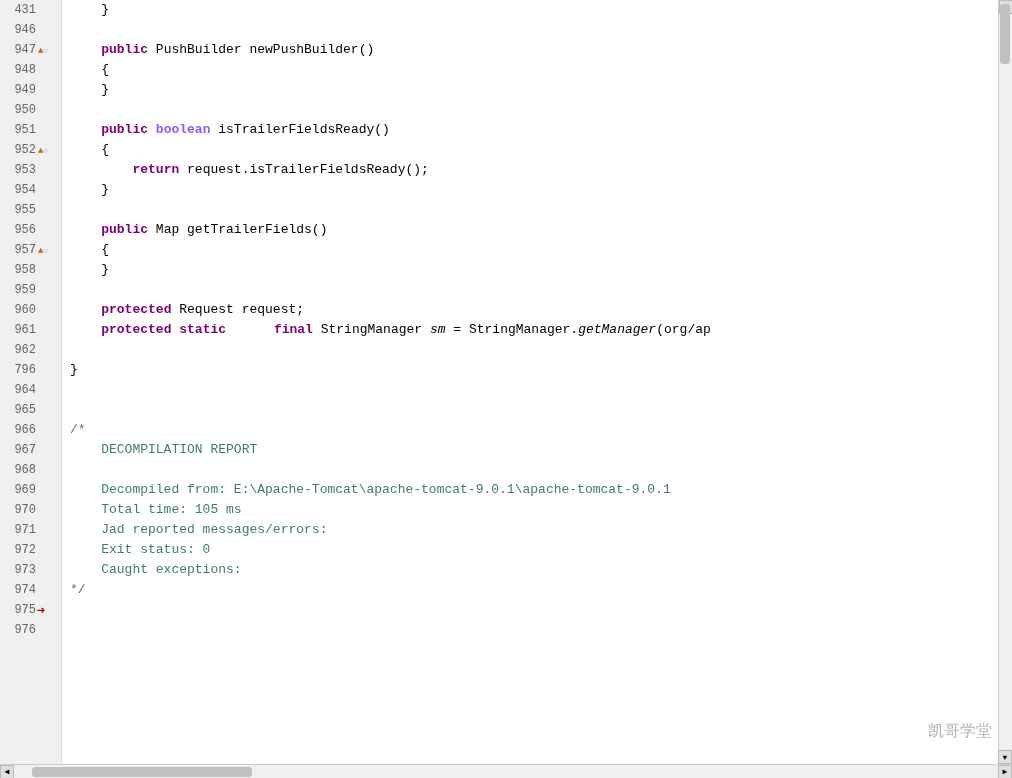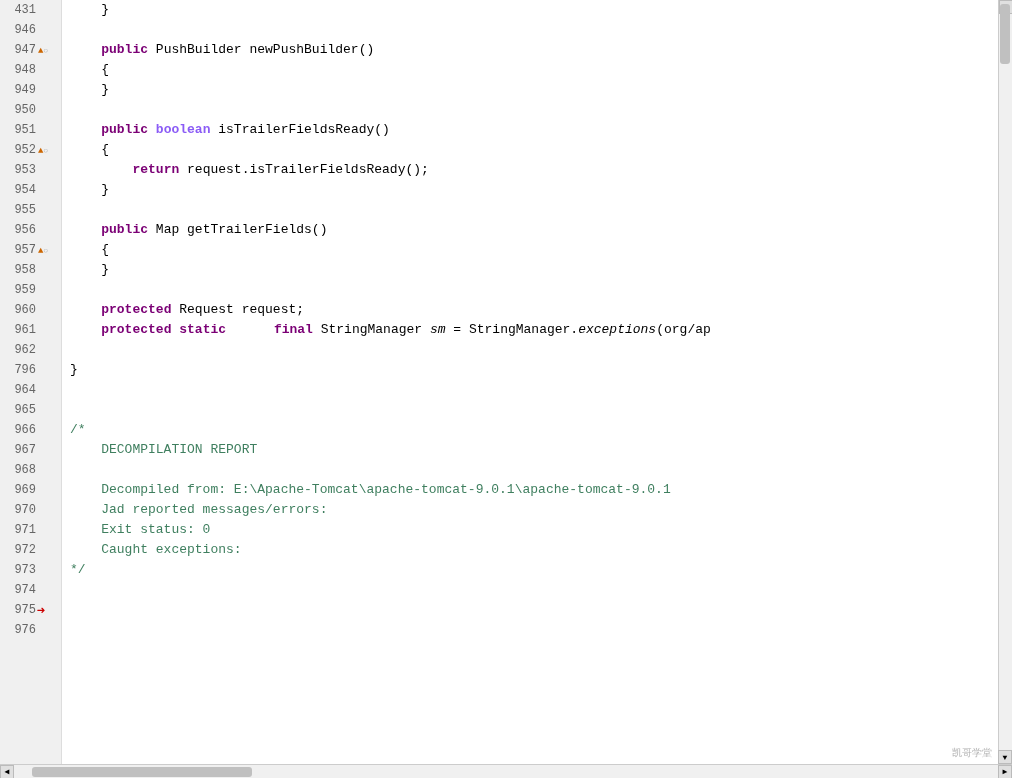--- a/index.html
+++ b/index.html
@@ -149,24 +149,24 @@
       top: 2px;
       left: 4px;
       width: 220px;
       height: 10px;
       background: #c0c0c0;
       border-radius: 3px;
     }
 
     .watermark {
       position: absolute;
-      bottom: 18px;
+      bottom: 36px;
       right: 20px;
       color: rgba(100, 100, 100, 0.5);
-      font-size: 10px;
+      font-size: 16px;
       font-family: 'Courier New', Courier, monospace;
       pointer-events: none;
     }
   </style>
 </head>
 <body>
 
 <div class="editor-container">
   <div class="code-area">
     <div class="line-numbers" id="line-numbers-col">
@@ -310,29 +310,30 @@
           <div class="code-line"><span>    </span><span class="kw-public">public</span><span> </span><span class="kw-boolean">boolean</span><span> isTrailerFieldsReady()</span></div>
           <div class="code-line">    {</div>
           <div class="code-line"><span>        </span><span class="kw-return">return</span><span> request.isTrailerFieldsReady();</span></div>
           <div class="code-line">    }</div>
           <div class="code-line"></div>
           <div class="code-line"><span>    </span><span class="kw-public">public</span><span> Map getTrailerFields()</span></div>
           <div class="code-line">    {</div>
           <div class="code-line">    }</div>
           <div class="code-line"></div>
           <div class="code-line"><span>    </span><span class="kw-protected">protected</span><span> Request request;</span></div>
-          <div class="code-line"><span>    </span><span class="kw-protected">protected</span><span> </span><span class="kw-static">static</span><span> </span><span class="kw-final">final</span><span> StringManager </span><span class="italic">sm</span><span> = StringManager.</span><span class="italic">exceptions</span><span>(org/ap</span></div>
+          <div class="code-line"><span>    </span><span class="kw-protected">protected</span><span> </span><span class="kw-static">static</span><span> </span><span class="kw-final">final</span><span> StringManager </span><span class="italic">sm</span><span> = StringManager.</span><span class="italic">getManager</span><span>(org/ap</span></div>
           <div class="code-line"></div>
           <div class="code-line">}</div>
           <div class="code-line"></div>
           <div class="code-line"></div>
           <div class="code-line"><span class="comment">/*</span></div>
           <div class="code-line"><span class="comment">    DECOMPILATION REPORT</span></div>
           <div class="code-line"></div>
           <div class="code-line"><span class="comment">    Decompiled from: E:\Apache-Tomcat\apache-tomcat-9.0.1\apache-tomcat-9.0.1</span></div>
+          <div class="code-line"><span class="comment">    Total time: 105 ms</span></div>
           <div class="code-line"><span class="comment">    Jad reported messages/errors:</span></div>
           <div class="code-line"><span class="comment">    Exit status: 0</span></div>
           <div class="code-line"><span class="comment">    Caught exceptions:</span></div>
           <div class="code-line"><span class="comment">*/</span></div>
         </div>
       <div class="scrollbar-v">
         <div class="scrollbar-arrow">▲</div>
         <div class="scrollbar-thumb-v"></div>
         <div class="scrollbar-arrow" style="position:absolute;bottom:0;right:0;width:14px;">▼</div>
       </div>

